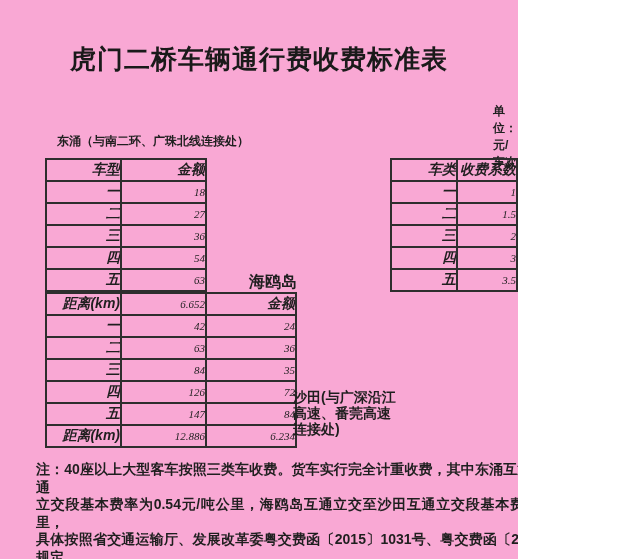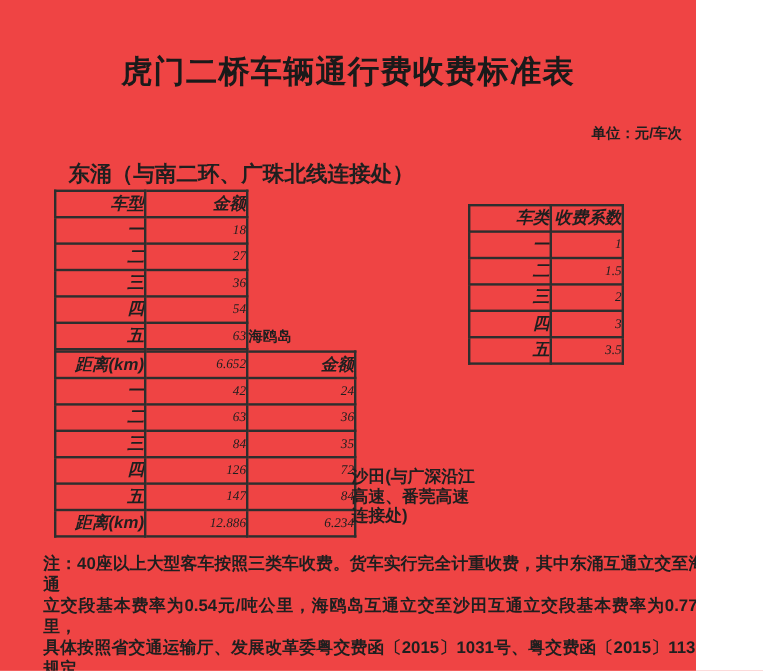--- a/index.html
+++ b/index.html
@@ -1,20 +1,20 @@
 <!DOCTYPE html>
 <html><head>
 <meta charset="utf-8">
 <style>
   html, body { margin: 0; padding: 0; }
   .page {
     position: relative;
-    width: 580px;
+    width: 518px;
     height: 559px;
-    background: #ef4444;
+    background: #f9a8d4;
     font-family: "Liberation Sans", sans-serif;
     color: #1f1f1f;
     overflow: hidden;
   }
   .title {
     position: absolute;
     top: 42px;
     left: 0;
     width: 100%;
     margin: 0;
@@ -28,21 +28,21 @@
     position: absolute;
     top: 103px;
     left: 493px;
     font-size: 12px;
     font-weight: bold;
   }
   .loc-dongchong {
     position: absolute;
     top: 133px;
     left: 57px;
-    font-size: 18px;
+    font-size: 12px;
     font-weight: bold;
   }
   table.tbl {
     position: absolute;
     border-collapse: collapse;
     table-layout: fixed;
   }
   table.tbl td {
     border: 2px solid #2e2e2e;
     text-align: right;
@@ -55,28 +55,28 @@
     white-space: nowrap;
     font-style: italic;
   }
   table.tbl td.num {
     font-family: "Liberation Serif", serif;
     font-weight: normal;
     font-size: 11px;
   }
   table.part1 { left: 45px; top: 158px; }
   table.part2 { left: 45px; top: 292px; }
-  table.coef  { left: 390px; top: 170px; border-radius: 14px; }
+  table.coef  { left: 390px; top: 158px; border-radius: 14px; }
   .loc-haioudao {
     position: absolute;
     top: 272px;
     left: 207px;
     width: 90px;
-    text-align: left;
-    font-size: 12px;
+    text-align: right;
+    font-size: 16px;
     font-weight: bold;
   }
   .loc-shatian {
     position: absolute;
     top: 389px;
     left: 293px;
     width: 122px;
     text-align: left;
     font-size: 14px;
     font-weight: bold;

